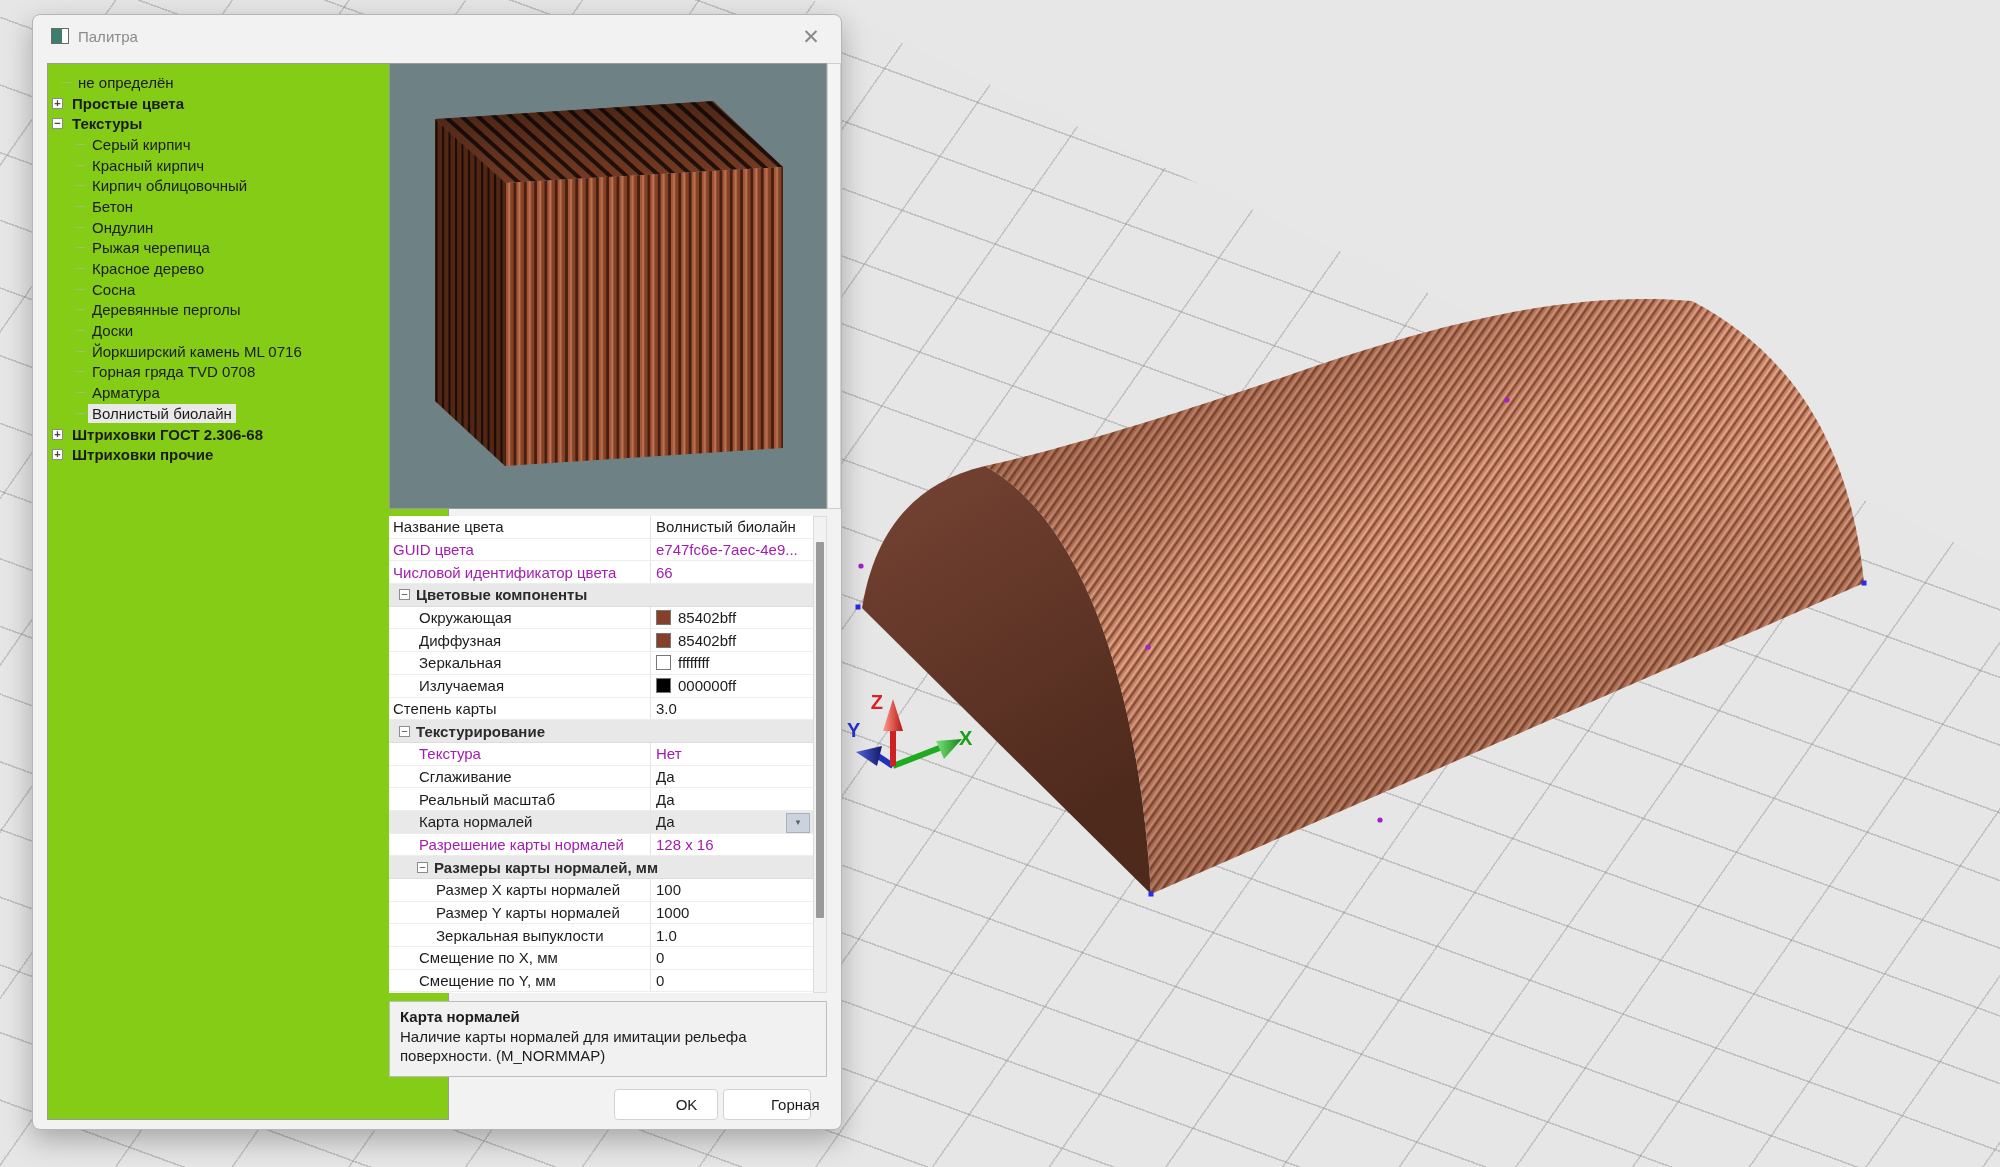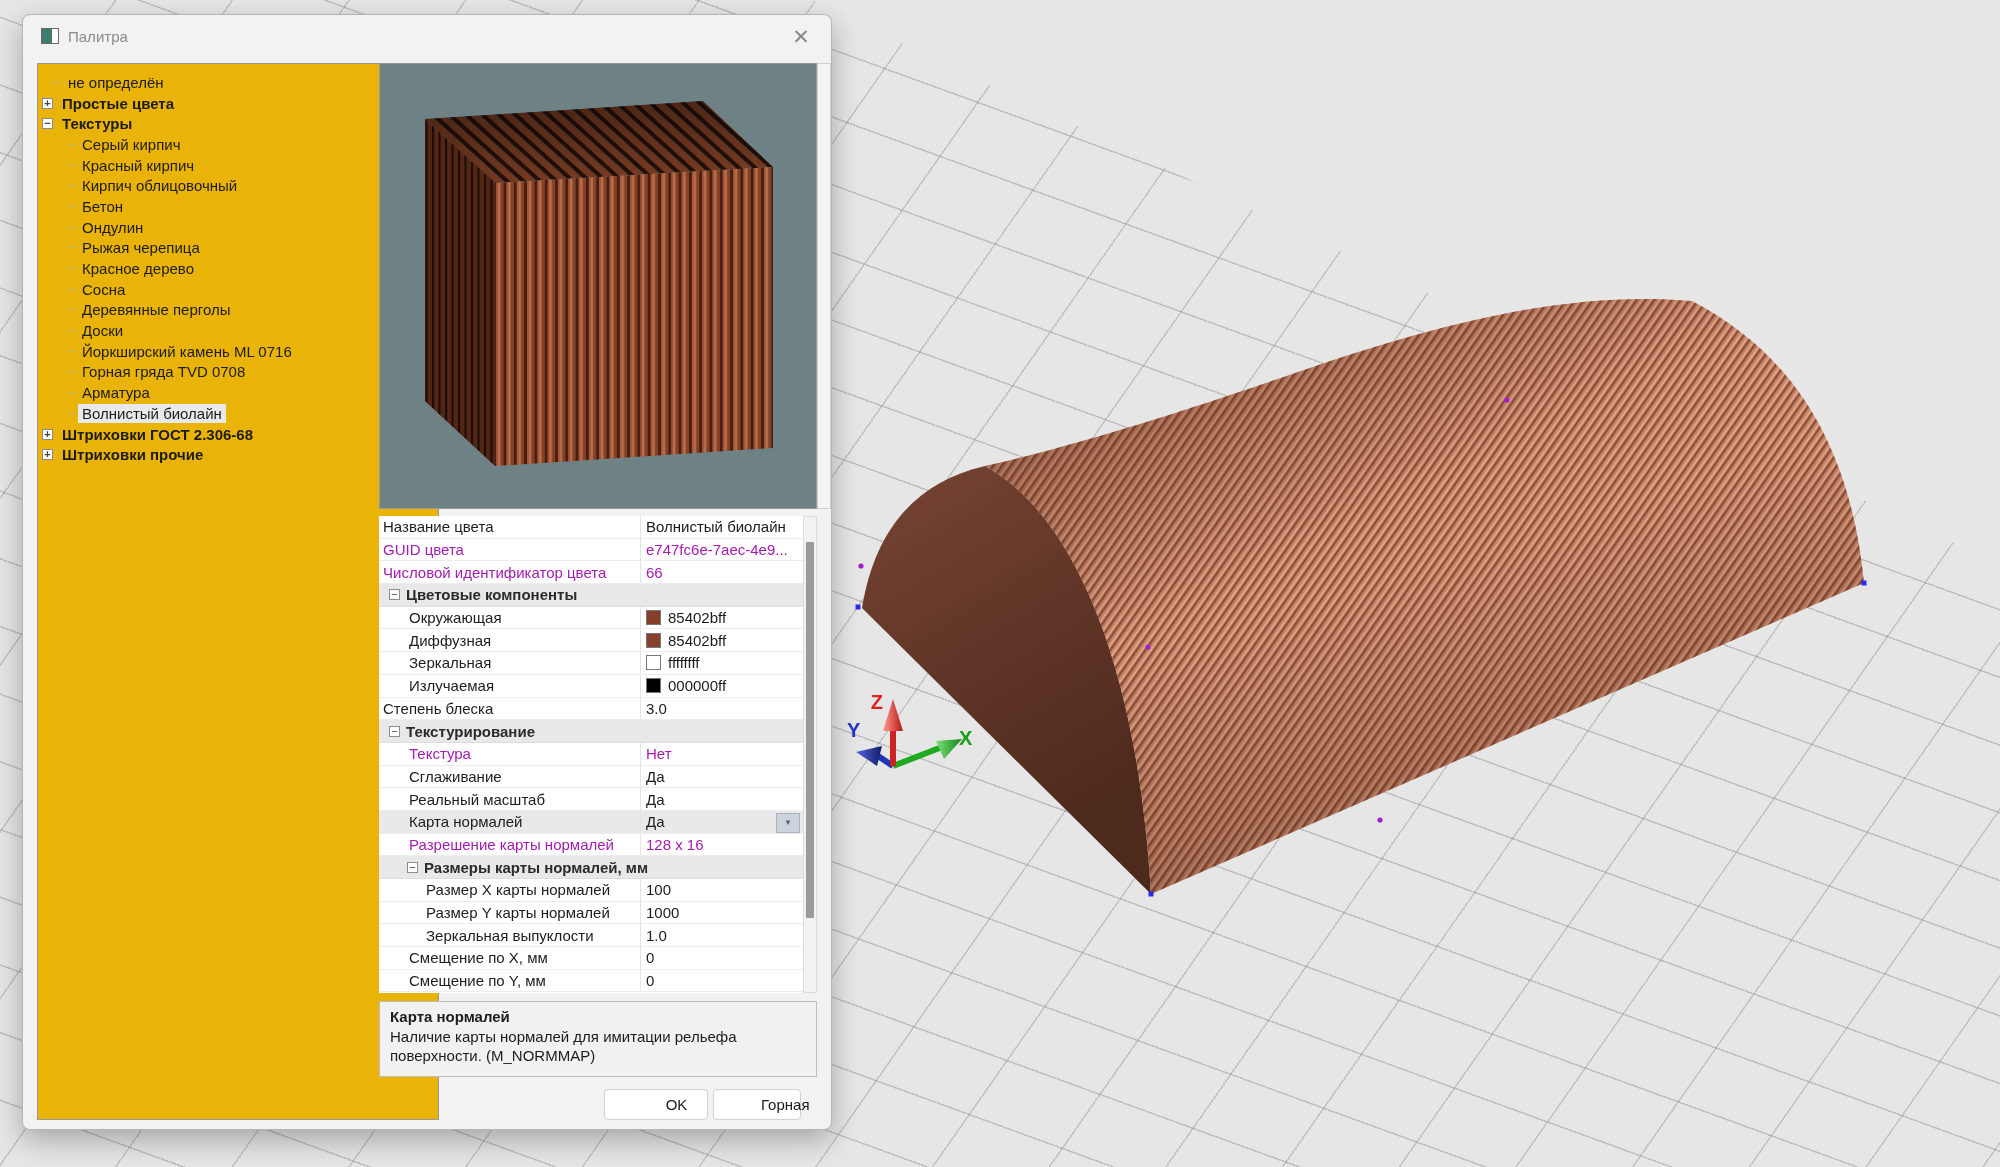--- a/index.html
+++ b/index.html
@@ -7,31 +7,31 @@
   
   .viewport{position:absolute;inset:0;}
   .ground{position:absolute;inset:0;background:
     repeating-linear-gradient(20deg, transparent 0 62px, rgba(120,120,120,.33) 62px 63.6px),
     repeating-linear-gradient(125deg, transparent 0 94px, rgba(120,120,120,.30) 94px 95.6px),
     #e6e6e6;}
   .sky{position:absolute;inset:0;background:#e7e7e7;
     clip-path:polygon(40.6% 0, 100% 0, 100% 48.4%);}
   svg.scene{position:absolute;inset:0;}
   
-  .dialog{position:absolute;left:22px;top:14px;width:808px;height:1114px;
+  .dialog{position:absolute;left:32px;top:14px;width:808px;height:1114px;
     background:#f2f2f2;border:1px solid #b5b5b5;border-radius:8px;
     box-shadow:0 10px 28px rgba(0,0,0,.28);}
   .titlebar{position:absolute;left:0;top:0;right:0;height:42px;display:flex;align-items:center;}
   .appicon{width:16px;height:14px;margin-left:18px;border:1px solid #6a6a6a;background:
     linear-gradient(90deg,#3e7d6e 0 62%, #ffffff 62%);}
   .title{margin-left:9px;font-size:15px;color:#8b8b8b;}
   .closex{position:absolute;right:16px;top:8px;width:28px;height:28px;border:none;background:none;
     color:#8a8a8a;font-size:21px;line-height:28px;text-align:center;cursor:pointer;padding:0;}
   
-  .tree{position:absolute;left:14px;top:48px;width:402px;height:1057px;background:#eab308;
+  .tree{position:absolute;left:14px;top:48px;width:402px;height:1057px;background:#84cc16;
     border:1px solid #9a9a9a;overflow:hidden;padding-top:8px;box-sizing:border-box;}
   .titem{height:20.7px;display:flex;align-items:center;font-size:15px;color:#1c1c1c;white-space:nowrap;}
   .titem .conn{width:9px;border-top:1px dotted #b8b8b8;margin:0 3px 0 0;}
   .titem.plain{padding-left:14px;}
   .titem.bold{padding-left:4px;font-weight:bold;}
   .titem.child{padding-left:28px;}
   .texp{width:11px;height:11px;border:1px solid #8c8c8c;background:#fff;color:#444;
     font-size:11px;line-height:9px;text-align:center;margin-right:5px;flex:none;box-sizing:border-box;}
   .tlabel{padding:1px 4px;}
   .titem.selected .tlabel{background:#e9e9e9;}
@@ -306,21 +306,21 @@
         </div>
       </div>
       <div class="prow">
         <div class="pl" style="padding-left: 30px;">Излучаемая</div>
         <div class="pv">
           <span class="swatch" style="background: rgb(0, 0, 0);"></span>
           <span>000000ff</span>
         </div>
       </div>
       <div class="prow">
-        <div class="pl" style="padding-left: 4px;">Степень блеска</div>
+        <div class="pl" style="padding-left: 4px;">Степень карты</div>
         <div class="pv">
           <span>3.0</span>
         </div>
       </div>
       <div class="prow group" style="padding-left: 10px;">
         <span class="gx">−</span>
         <span>Текстурирование</span>
       </div>
       <div class="prow readonly">
         <div class="pl" style="padding-left: 30px;">Текстура</div>

